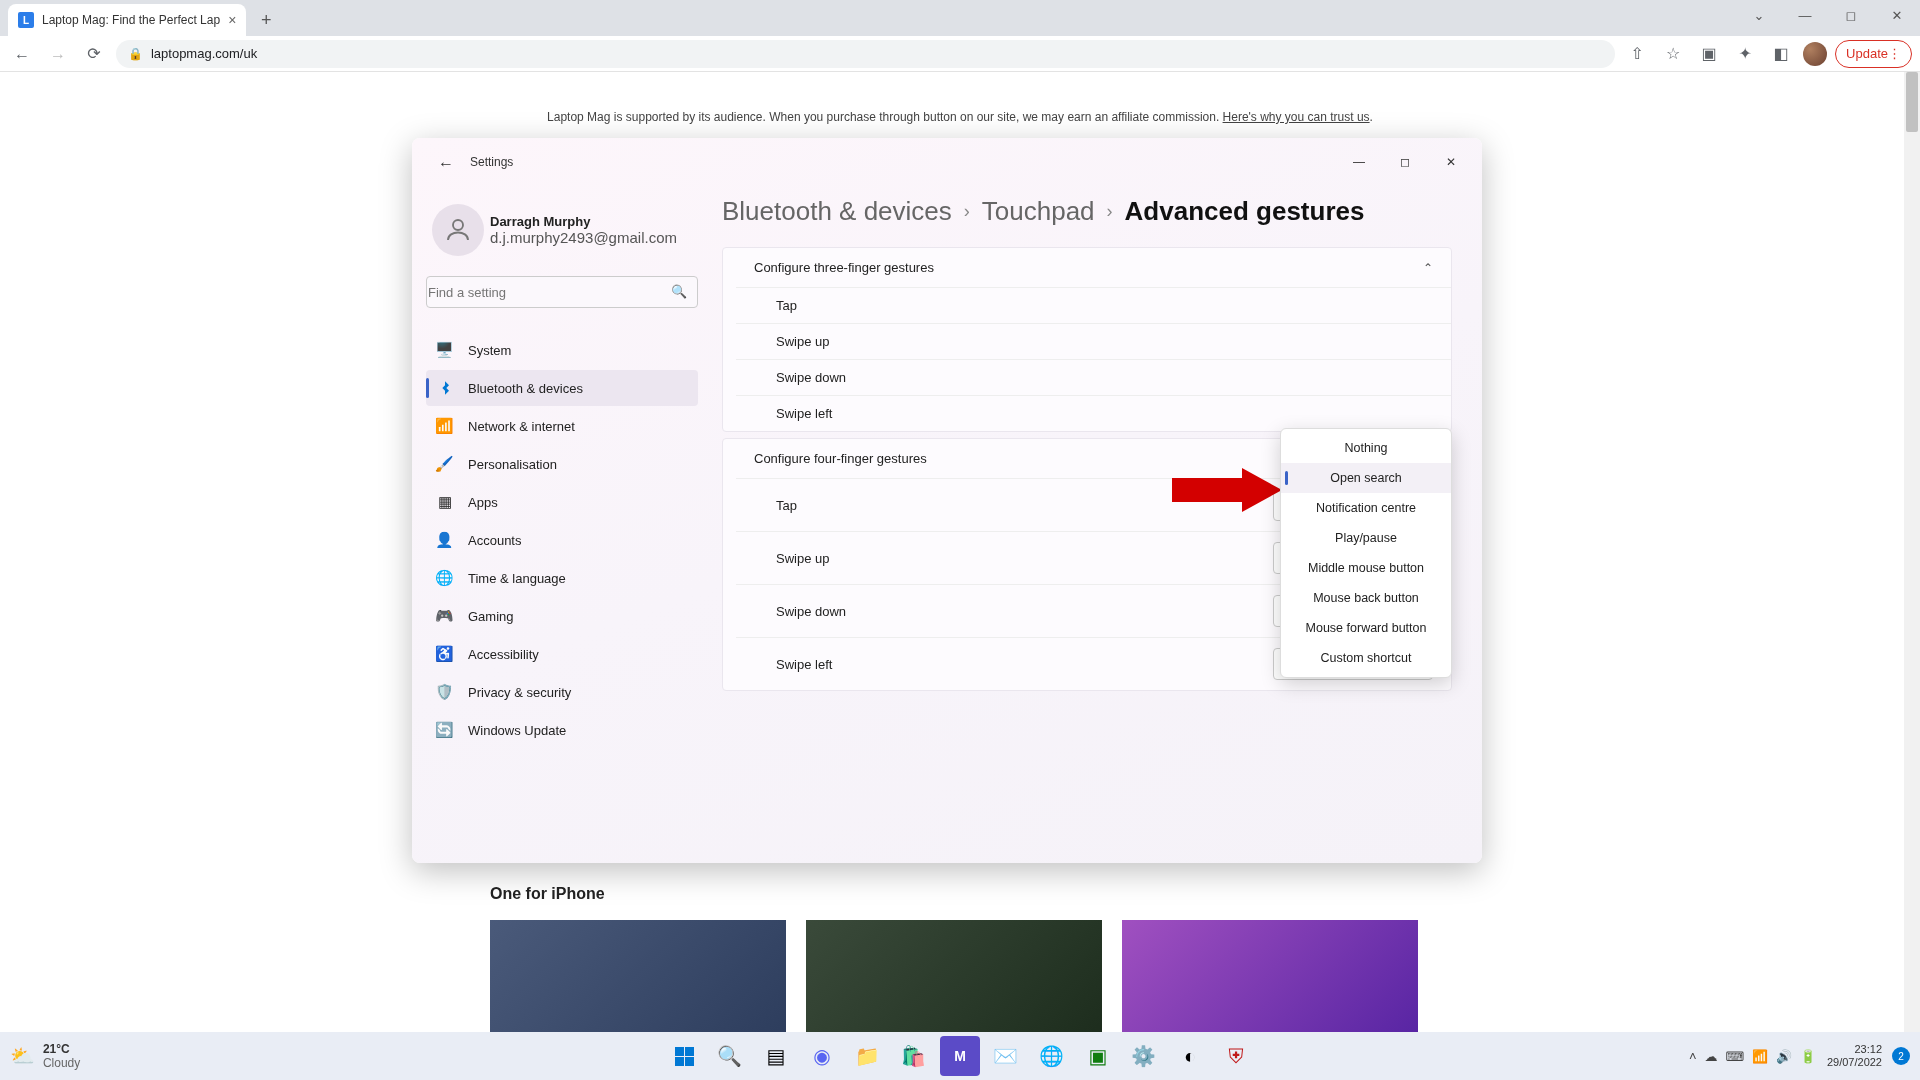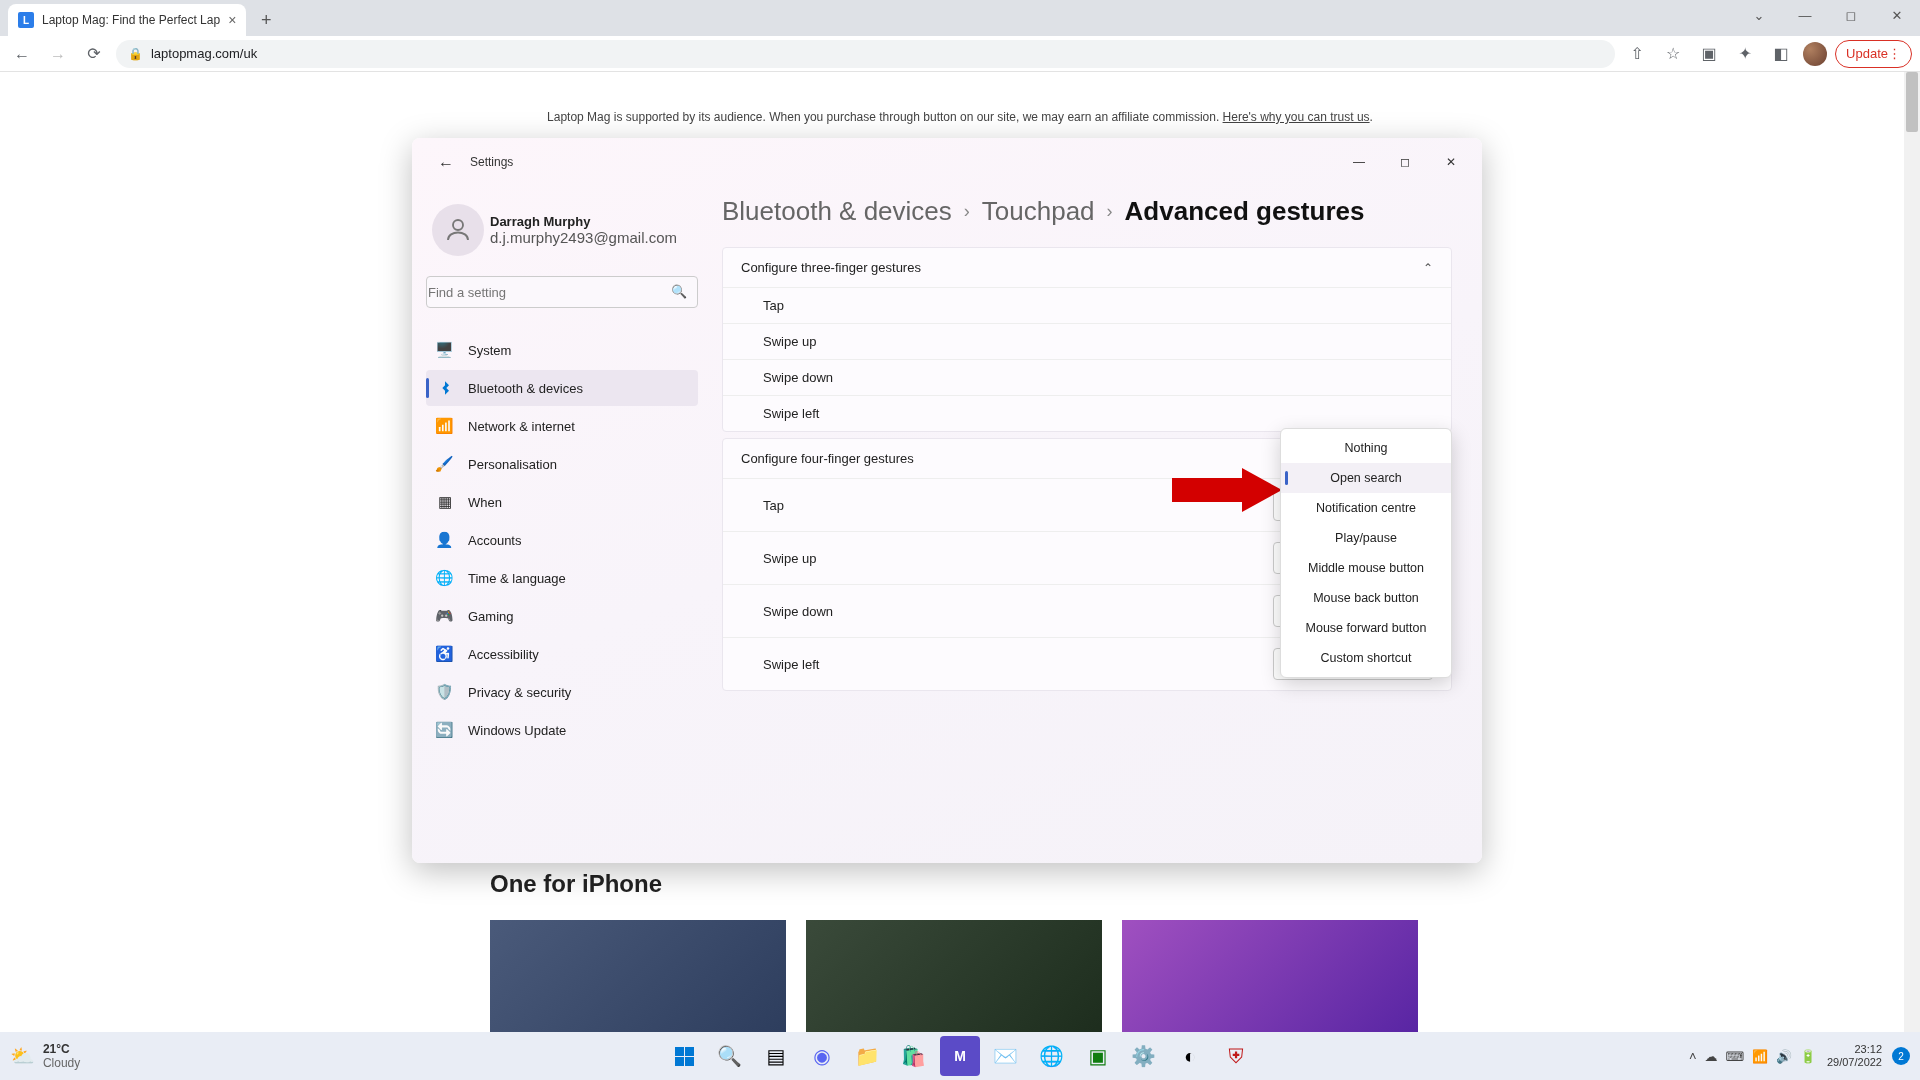--- a/index.html
+++ b/index.html
@@ -20,21 +20,21 @@
 .toolbar-right { display: flex; align-items: center; gap: 8px; }
 .icon-btn { width: 28px; height: 28px; display: flex; align-items: center; justify-content: center; color: #5f6368; cursor: pointer; font-size: 16px; }
 .avatar { width: 24px; height: 24px; border-radius: 50%; background: radial-gradient(circle at 30% 30%, #b08060, #6b4030); }
 .update-btn { border: 1px solid #d93025; color: #d93025; border-radius: 14px; height: 28px; padding: 0 10px; display: flex; align-items: center; font-size: 13px; cursor: pointer; }
 
 
 .page-bg { position: absolute; top: 72px; left: 0; right: 0; bottom: 40px; background: #fff; }
 .disclaimer { position: absolute; top: 110px; left: 50%; transform: translateX(-50%); font-size: 12px; color: #444; }
 .disclaimer a { color: #444; text-decoration: underline; }
 .article-card { position: absolute; left: 490px; width: 300px; }
-.article-title { font-size: 24px; font-weight: bold; color: #222; line-height: 1.3; }
+.article-title { font-size: 16px; font-weight: bold; color: #222; line-height: 1.3; margin-top: 16px; }
 .thumbs { position: absolute; top: 920px; left: 490px; display: flex; gap: 20px; }
 .thumb { width: 296px; height: 160px; background: linear-gradient(135deg,#4a5a7a,#2a3a5a); }
 .thumb.t2 { background: linear-gradient(135deg,#3a4a3a,#1a2a1a); }
 .thumb.t3 { background: linear-gradient(135deg,#a050c0,#5020a0); }
 
 
 .settings-window { position: absolute; top: 138px; left: 412px; width: 1070px; height: 725px; background: linear-gradient(160deg, #fdf6fb 0%, #f8f4fa 50%, #f5f2f8 100%); border-radius: 8px; box-shadow: 0 8px 32px rgba(0,0,0,0.25); overflow: hidden; display: flex; flex-direction: column; }
 .settings-titlebar { height: 48px; display: flex; align-items: center; padding: 0 8px 0 18px; }
 .settings-back { width: 32px; height: 32px; display: flex; align-items: center; justify-content: center; color: #333; cursor: pointer; font-size: 16px; }
 .settings-title { font-size: 12px; color: #333; margin-left: 8px; }
@@ -56,21 +56,21 @@
 .nav-item.active { background: #ece6f0; }
 .nav-item.active::before { content: ""; position: absolute; left: 0; top: 8px; bottom: 8px; width: 3px; background: #3a63c7; border-radius: 2px; }
 .nav-icon { width: 18px; height: 18px; display: flex; align-items: center; justify-content: center; font-size: 15px; }
 
 .settings-content { flex: 1; padding: 10px 30px 0 10px; overflow-y: auto; }
 .breadcrumb { display: flex; align-items: center; gap: 12px; font-size: 26px; color: #666; margin-bottom: 20px; flex-wrap: wrap; }
 .breadcrumb .crumb { cursor: pointer; }
 .breadcrumb .sep { color: #888; font-size: 18px; }
 .breadcrumb .current { color: #111; font-weight: 600; }
 
-.expander { background: #fdfbfe; border: 1px solid #eae6ee; border-radius: 4px; margin-bottom: 6px; }
+.expander { background: #fdfbfe; border: 1px solid #eae6ee; border-radius: 4px; margin-bottom: 6px; padding-left: 13px; }
 .expander-header { display: flex; align-items: center; justify-content: space-between; padding: 12px 18px; font-size: 13px; color: #222; cursor: pointer; }
 .expander-chevron { color: #555; font-size: 12px; }
 .gesture-row { display: flex; align-items: center; justify-content: space-between; padding: 10px 18px 10px 40px; border-top: 1px solid #eee; font-size: 13px; color: #222; }
 .dropdown-btn { min-width: 160px; height: 32px; border: 1px solid #ccc; border-radius: 4px; background: #fff; display: flex; align-items: center; padding: 0 10px; font-size: 12px; color: #222; cursor: pointer; font-weight: bold; }
 .dropdown-btn .chev { color: #666; font-size: 10px; }
 
 
 .dropdown-menu { position: absolute; top: 290px; right: 30px; width: 172px; background: #fff; border: 1px solid #ddd; border-radius: 6px; box-shadow: 0 6px 20px rgba(0,0,0,0.18); padding: 4px 0; z-index: 10; text-align: center; }
 .menu-item { padding: 8px 14px; font-size: 12.5px; color: #222; cursor: pointer; position: relative; }
 .menu-item.selected { background: #f3f0f6; }
@@ -201,21 +201,21 @@
           <div class="nav-item">
             <span class="nav-icon">📶</span>
             <span>Network &amp; internet</span>
           </div>
           <div class="nav-item">
             <span class="nav-icon">🖌️</span>
             <span>Personalisation</span>
           </div>
           <div class="nav-item">
             <span class="nav-icon">▦</span>
-            <span>When</span>
+            <span>Apps</span>
           </div>
           <div class="nav-item">
             <span class="nav-icon">👤</span>
             <span>Accounts</span>
           </div>
           <div class="nav-item">
             <span class="nav-icon">🌐</span>
             <span>Time &amp; language</span>
           </div>
           <div class="nav-item">

